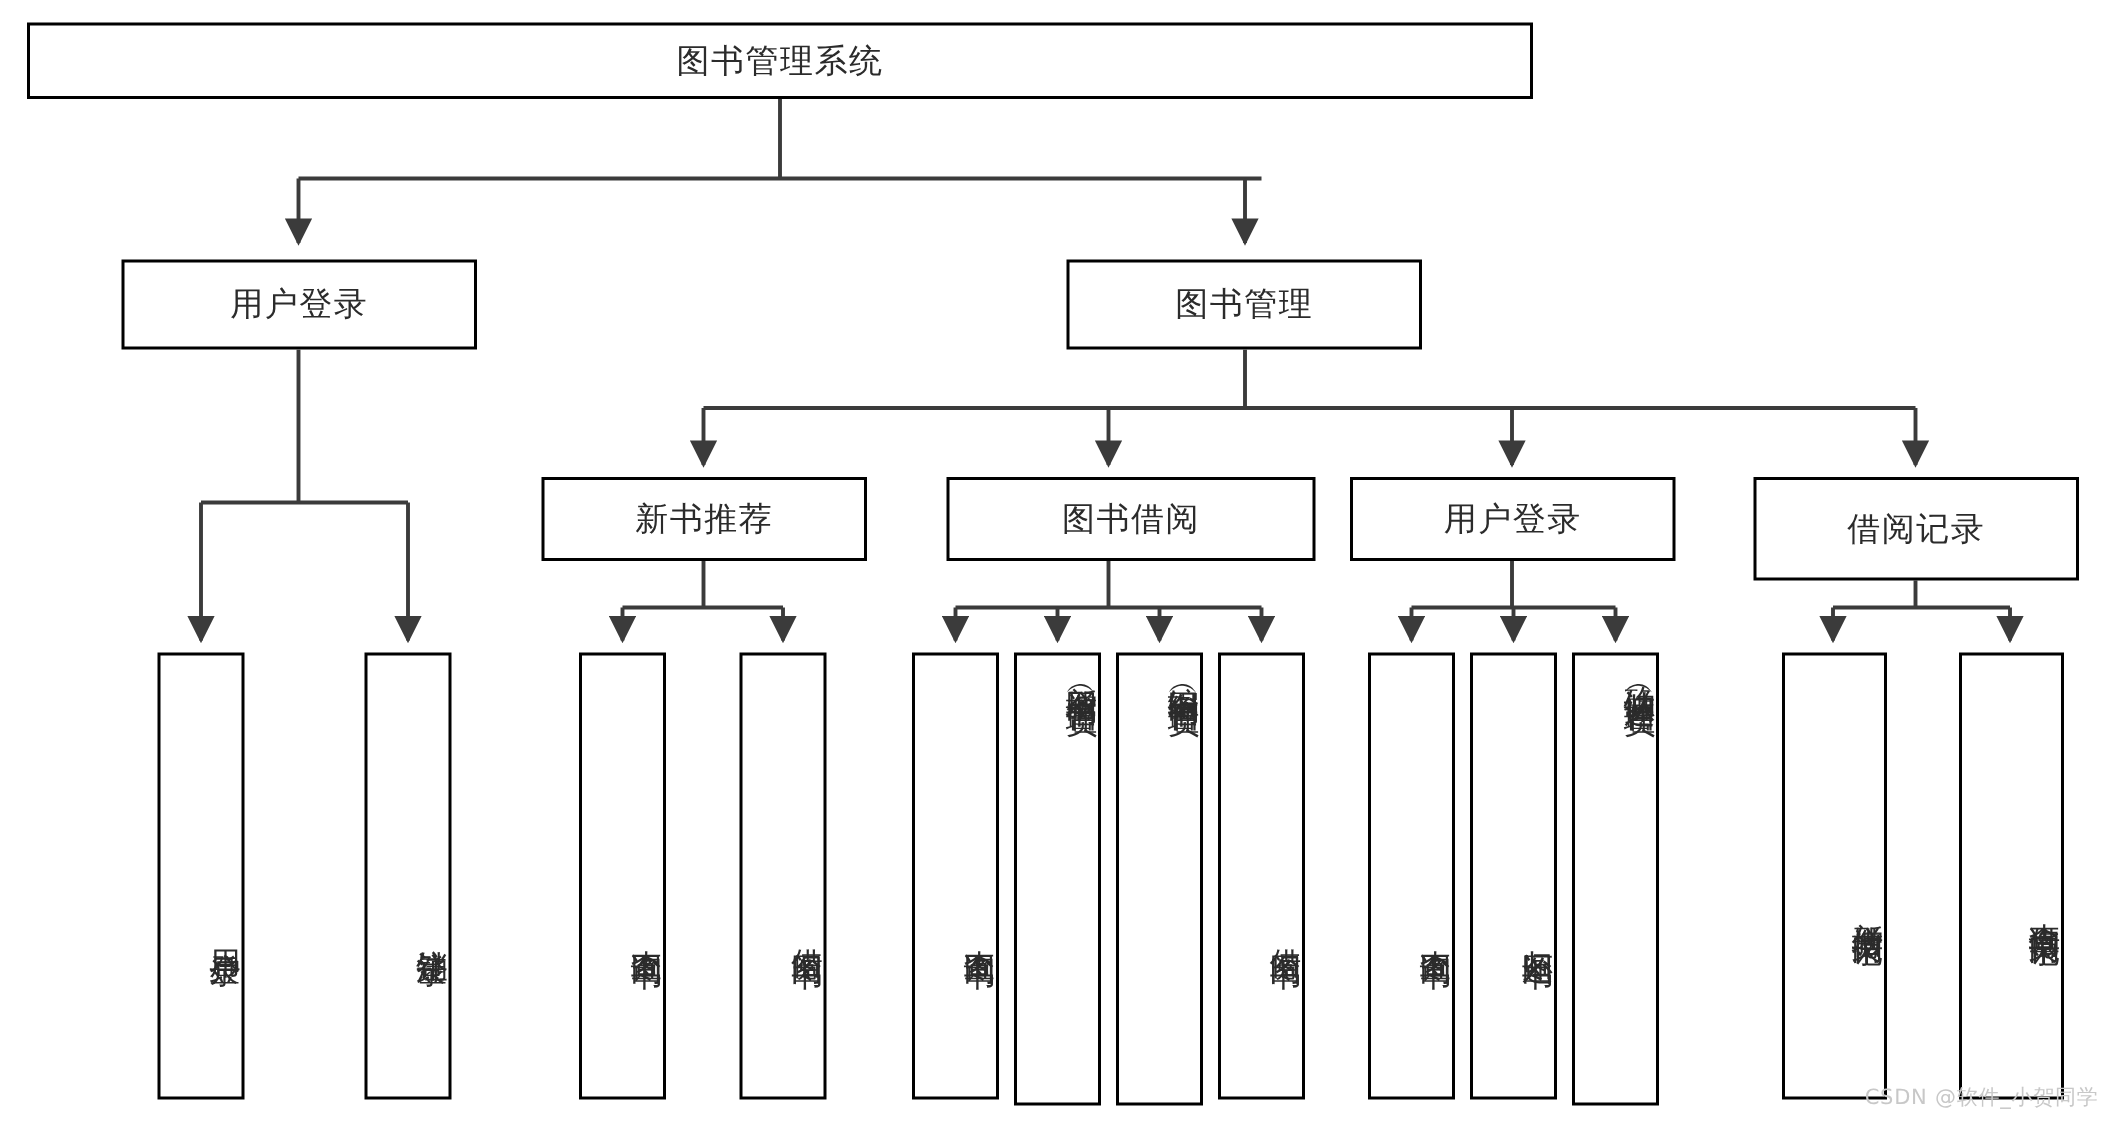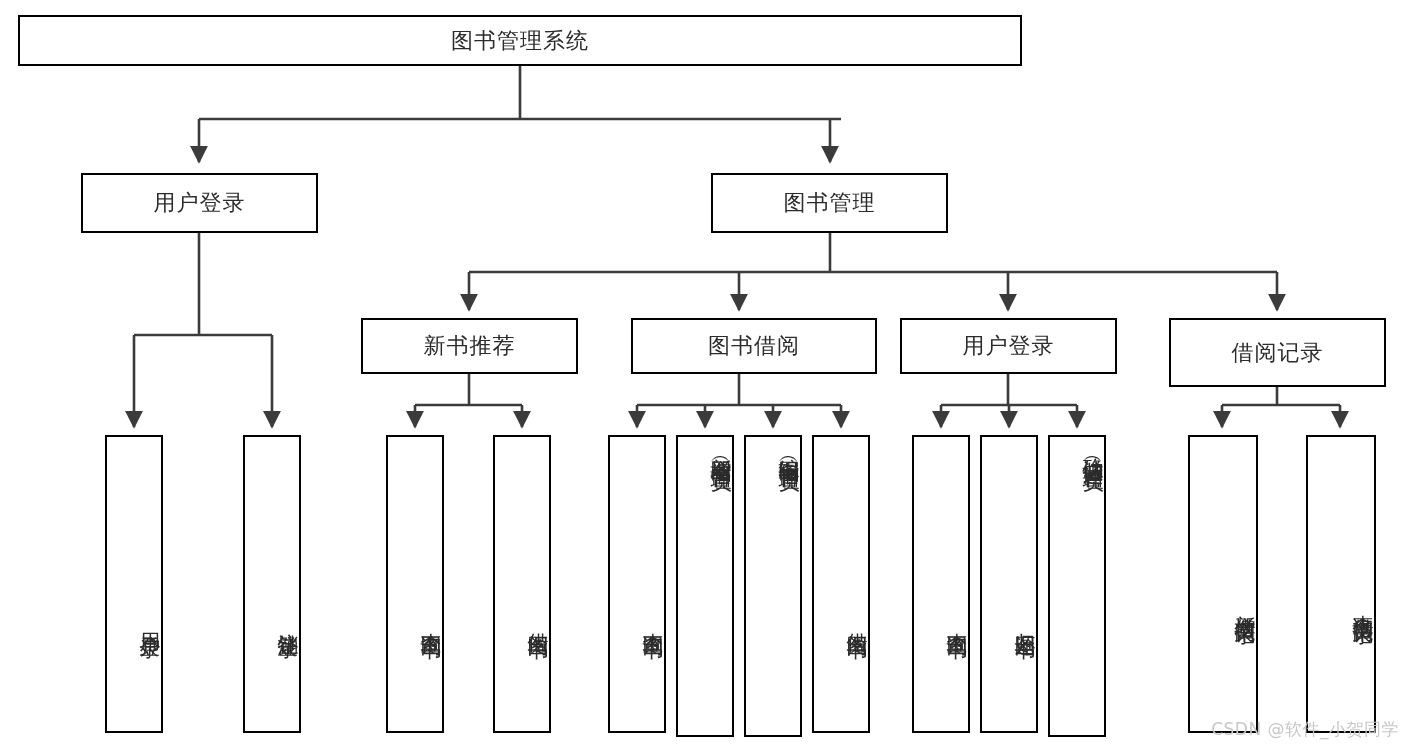--- a/index.html
+++ b/index.html
@@ -55,21 +55,21 @@
     padding-top: 4px;
   }
   .node-label {
     display: block;
     white-space: nowrap;
   }
   #watermark {
     position: absolute;
     right: 6px;
     bottom: 6px;
-    font-size: 17px;
+    font-size: 14px;
     color: #c8c8c8;
     letter-spacing: 0.5px;
     white-space: nowrap;
   }
 </style>
 </head>
 <body>
 
 <div id="canvas">
 

